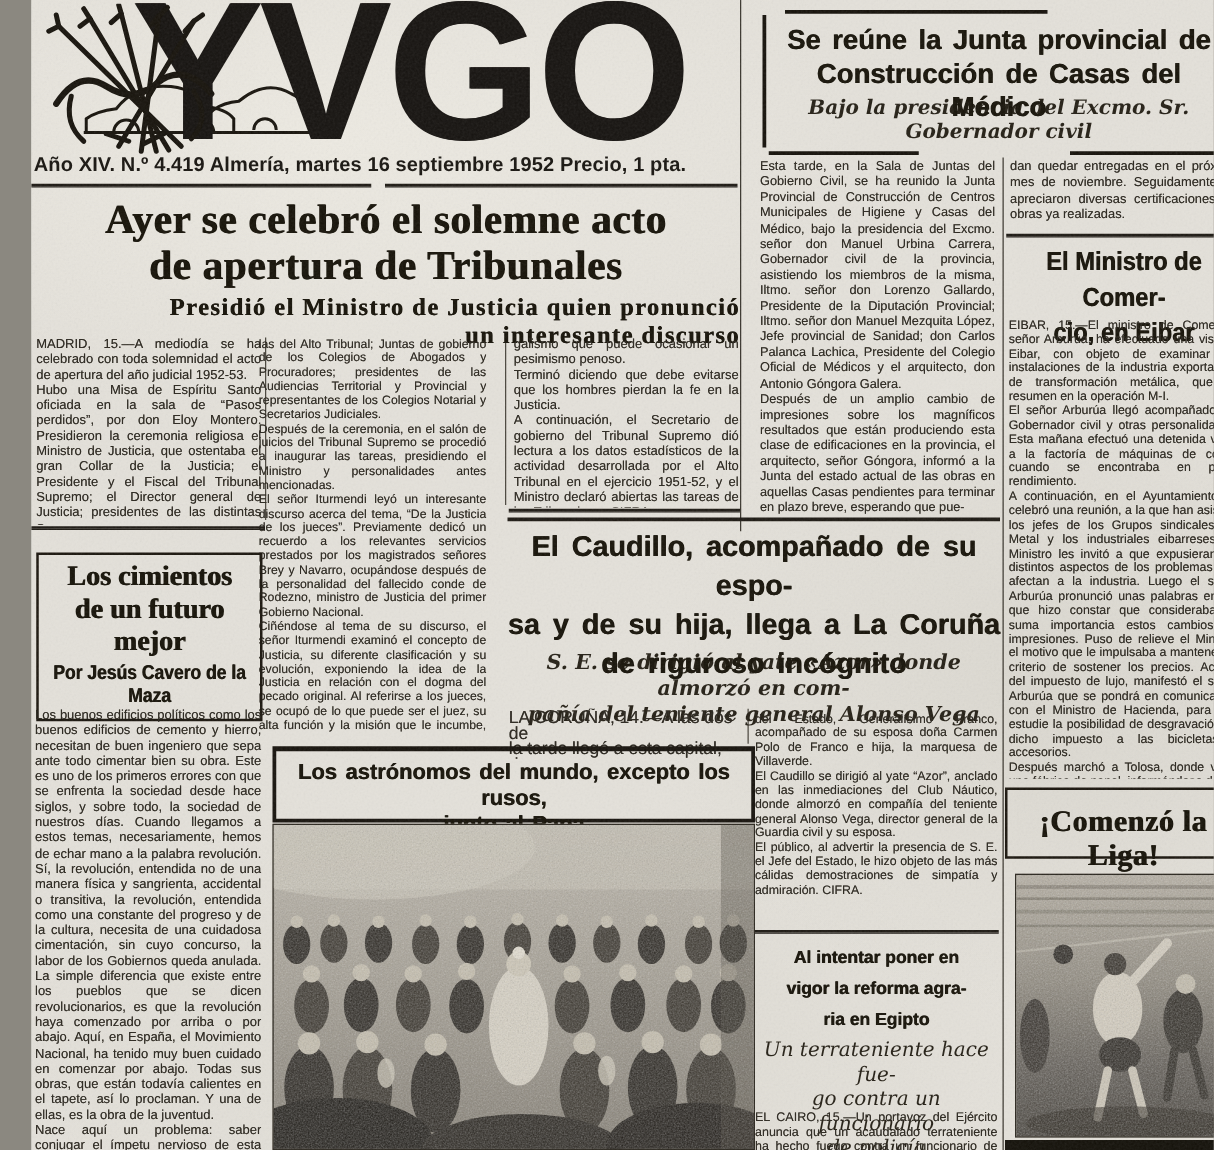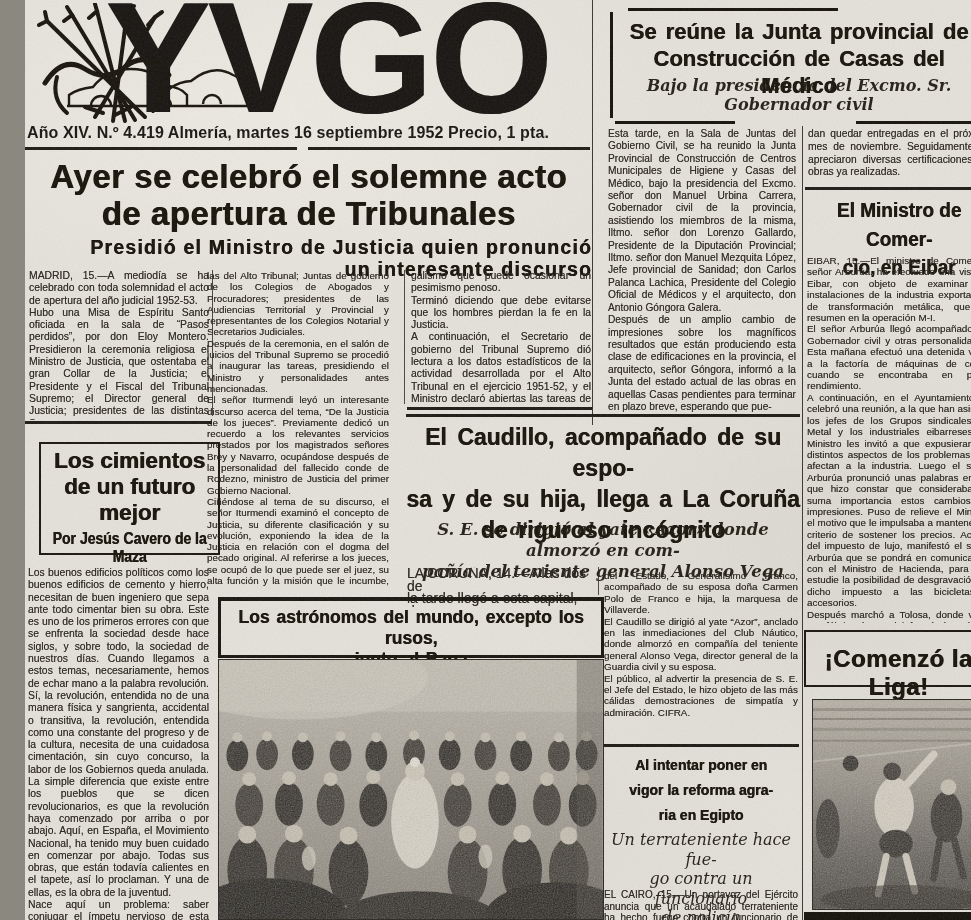--- a/index.html
+++ b/index.html
@@ -15,21 +15,21 @@
   .abs{position:absolute;}
   .pre{white-space:pre-line;}
   .col{
     font:10.4px/12.3px "Liberation Sans",sans-serif;
     text-align:justify;white-space:pre-line;overflow:hidden;
     color:#2b271f;text-shadow:0 0 .45px rgba(43,39,31,.65);
     box-sizing:border-box;
   }
   .rule-double{border-top:2.4px solid #1d1913;border-bottom:1.6px solid #1d1913;height:3.4px;box-sizing:border-box;}
   .vline{background:#3a362e;width:1.4px;}
-  .headline-serif{font-family:Liberation Sans, sans-serif;font-weight:bold;color:#161208;
+  .headline-serif{font-family:Liberation Serif, serif;font-weight:bold;color:#161208;
     text-shadow:.7px 0 0 currentColor;}
   .headline-sans{font-family:"Liberation Sans",sans-serif;font-weight:bold;color:#171309;
     text-shadow:.5px 0 0 currentColor;}
   .subhead-italic{font-family:"DejaVu Serif","Liberation Serif",serif;font-style:italic;font-weight:bold;color:#241f15;}
   .boxed{box-sizing:border-box;border:2.5px solid #1a150d;}
   .photo-frame{box-sizing:border-box;border:1.5px solid #2c2820;background:#9a948a;}
   svg{display:block;}
 </style>
 </head>
 <body>
@@ -102,21 +102,21 @@
   <div class="abs col" style="left:182px;top:270px;width:182px;height:316px;font-size:9.8px;line-height:11.3px;">las del Alto Tribunal; Juntas de gobierno de los Colegios de Abogados y Procuradores; presidentes de las Audiencias Territorial y Provincial y representantes de los Colegios Notarial y Secretarios Judiciales.
 Después de la ceremonia, en el salón de juicios del Tribunal Supremo se procedió a inaugurar las tareas, presidiendo el Ministro y personalidades antes mencionadas.
 El señor Iturmendi leyó un interesante discurso acerca del tema, “De la Justicia de los jueces”. Previamente dedicó un recuerdo a los relevantes servicios prestados por los magistrados señores Brey y Navarro, ocupándose después de la personalidad del fallecido conde de Rodezno, ministro de Justicia del primer Gobierno Nacional.
 Ciñéndose al tema de su discurso, el señor Iturmendi examinó el concepto de Justicia, su diferente clasificación y su evolución, exponiendo la idea de la Justicia en relación con el dogma del pecado original. Al referirse a los jueces, se ocupó de lo que puede ser el juez, su alta función y la misión que le incumbe, destacando el excesivo le-</div>
   <div class="abs col" style="left:386px;top:270px;width:180px;height:136px;">galismo que puede ocasionar un pesimismo penoso.
 Terminó diciendo que debe evitarse que los hombres pierdan la fe en la Justicia.
 A continuación, el Secretario de gobierno del Tribunal Supremo dió lectura a los datos estadísticos de la actividad desarrollada por el Alto Tribunal en el ejercicio 1951-52, y el Ministro declaró abiertas las tareas de los Tribunales.—CIFRA.</div>
   <div class="abs rule-double" style="left:382px;top:407px;width:185px;"></div>
   <div class="abs rule-double" style="left:0;top:421px;width:187px;"></div>
 
-  <div class="abs boxed" style="left:14px;top:442px;width:181px;height:113px;">
+  <div class="abs boxed" style="left:4px;top:442px;width:181px;height:135px;">
     <div class="headline-serif pre" style="margin-top:4px;font-size:22.5px;line-height:26px;text-align:center;">Los cimientos
 de un futuro
 mejor</div>
     <div class="headline-sans" style="margin-top:5px;font-size:14px;text-align:center;transform:scaleY(1.15);">Por Jesús Cavero de la Maza</div>
   </div>
   <div class="abs col" style="left:3px;top:567px;width:181px;height:353px;">Los buenos edificios políticos como los buenos edificios de cemento y hierro, necesitan de buen ingeniero que sepa ante todo cimentar bien su obra. Este es uno de los primeros errores con que se enfrenta la sociedad desde hace siglos, y sobre todo, la sociedad de nuestros días. Cuando llegamos a estos temas, necesariamente, hemos de echar mano a la palabra revolución. Sí, la revolución, entendida no de una manera física y sangrienta, accidental o transitiva, la revolución, entendida como una constante del progreso y de la cultura, necesita de una cuidadosa cimentación, sin cuyo concurso, la labor de los Gobiernos queda anulada. La simple diferencia que existe entre los pueblos que se dicen revolucionarios, es que la revolución haya comenzado por arriba o por abajo. Aquí, en España, el Movimiento Nacional, ha tenido muy buen cuidado en comenzar por abajo. Todas sus obras, que están todavía calientes en el tapete, así lo proclaman. Y una de ellas, es la obra de la juventud.
 Nace aquí un problema: saber conjugar el ímpetu nervioso de esta juventud, con el paso cansino, desilusionado, del hombre de mediana edad. Porque la juventud, se ve a sí misma engarzada en el presente y en el futuro de la pieza gubernamental, mientras que el hombre de</div>
 
   <div class="abs rule-double" style="left:381px;top:414px;width:394px;"></div>
   <div class="abs subhead-italic pre" style="left:381px;top:519px;width:394px;font-size:16.5px;line-height:21px;text-align:center;">S. E. se dirigió al yate «Azor» donde almorzó en com-

